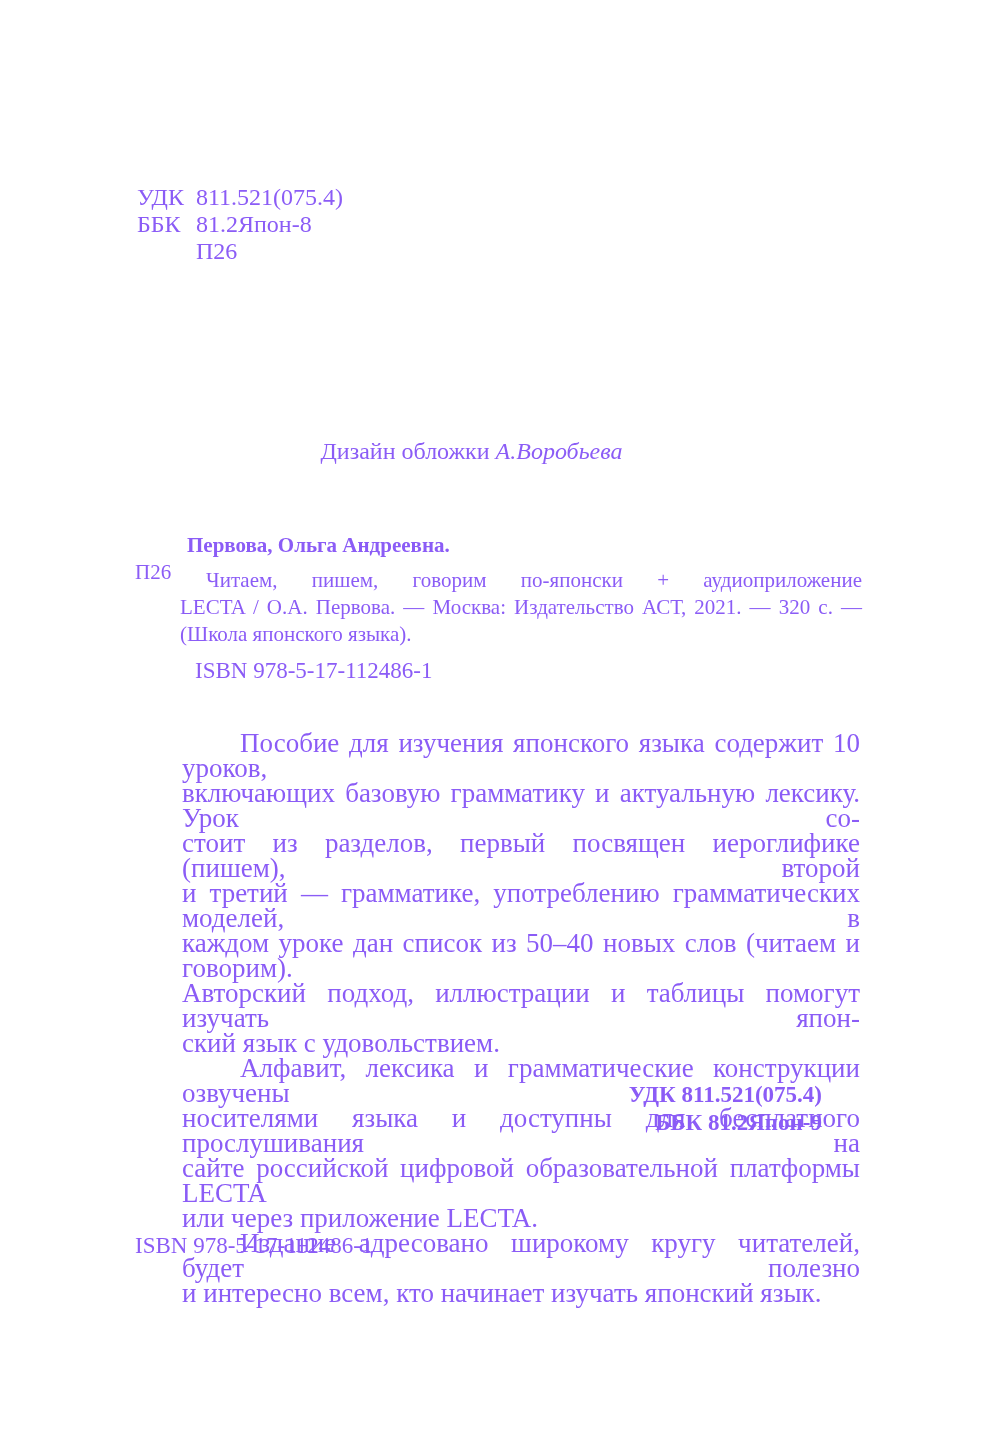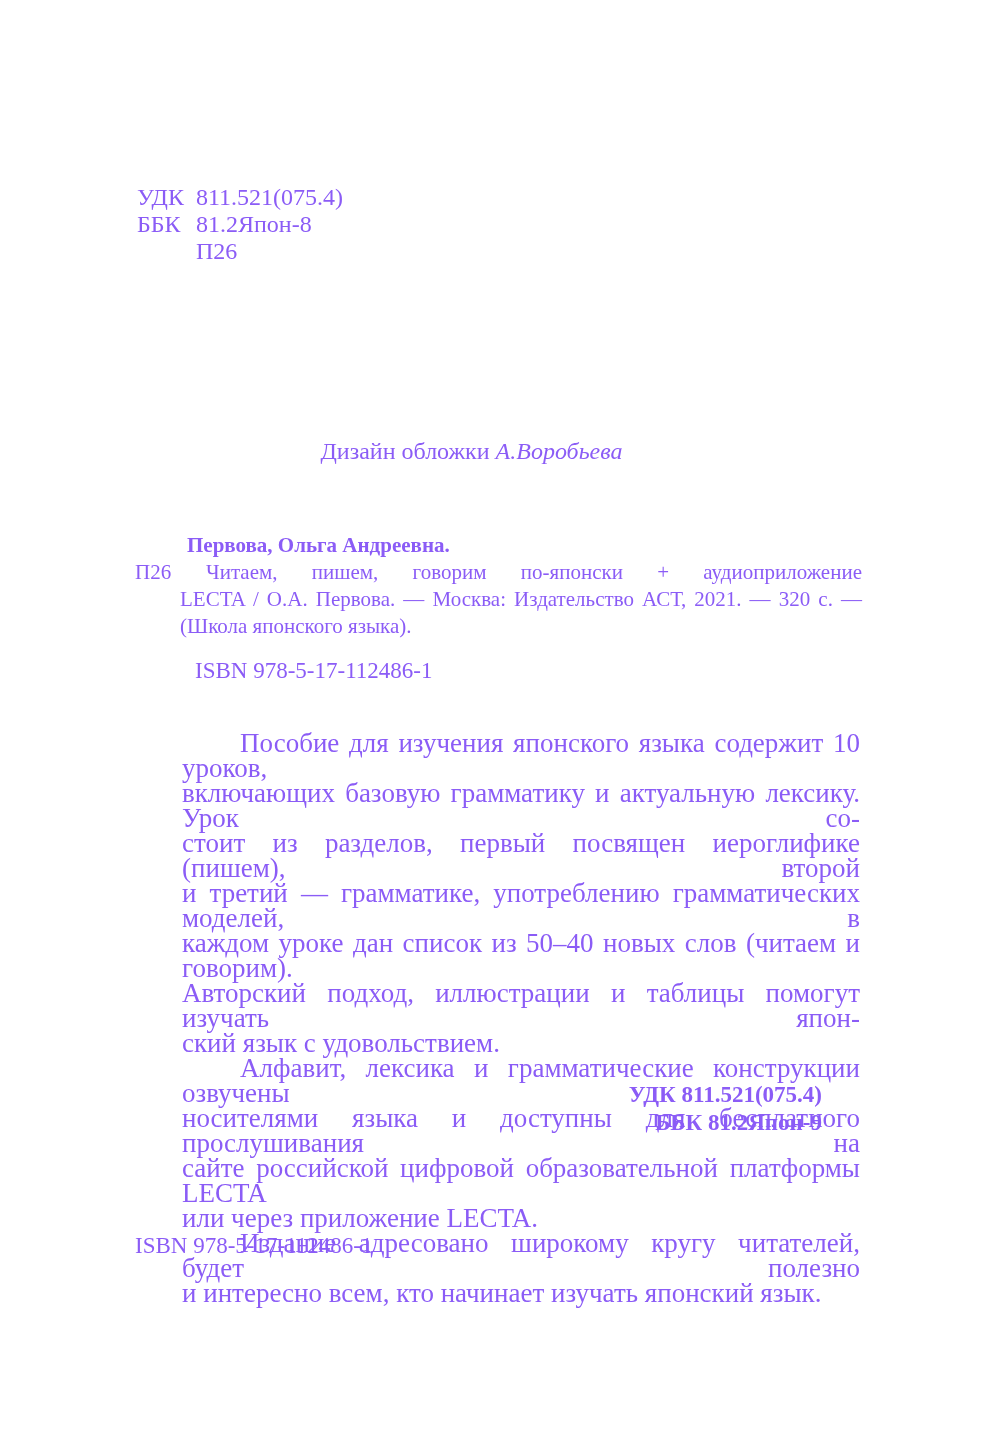--- a/index.html
+++ b/index.html
@@ -56,21 +56,21 @@
     left: 0;
     top: 27px;
   }
   .biblio-body {
     margin-left: 45px;
   }
   .biblio-author {
     font-weight: bold;
     margin-left: 7px;
   }
-  .bline-indent { text-indent: 26px; }
+  .bline-indent { text-indent: 26px; margin-top: 8px; }
 
   .jl {
     text-align: justify;
     text-align-last: justify;
   }
 
   
   .isbn-mid {
     position: absolute;
     left: 195px;

